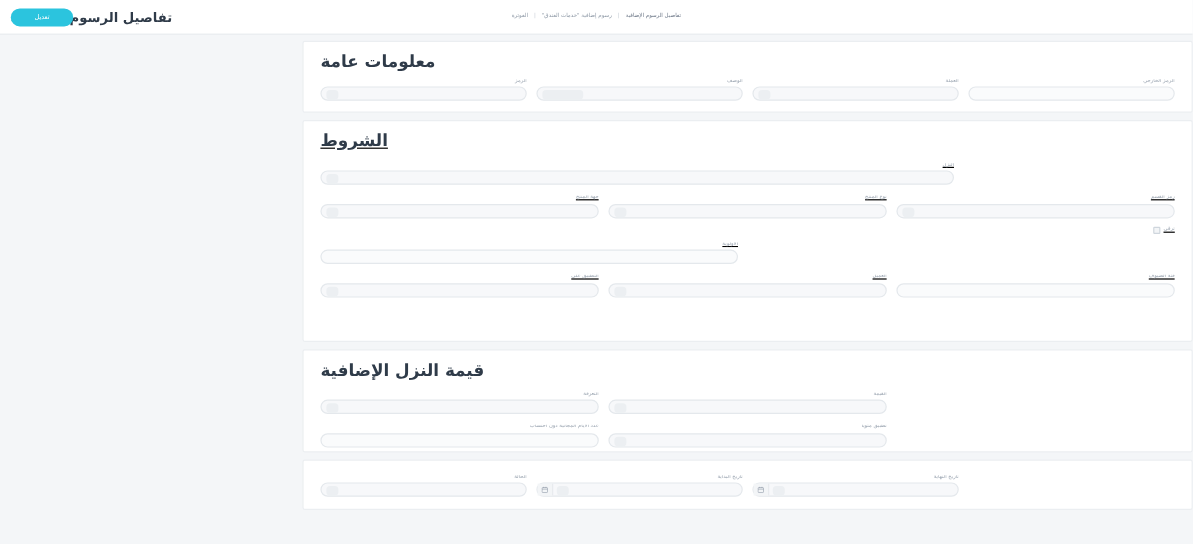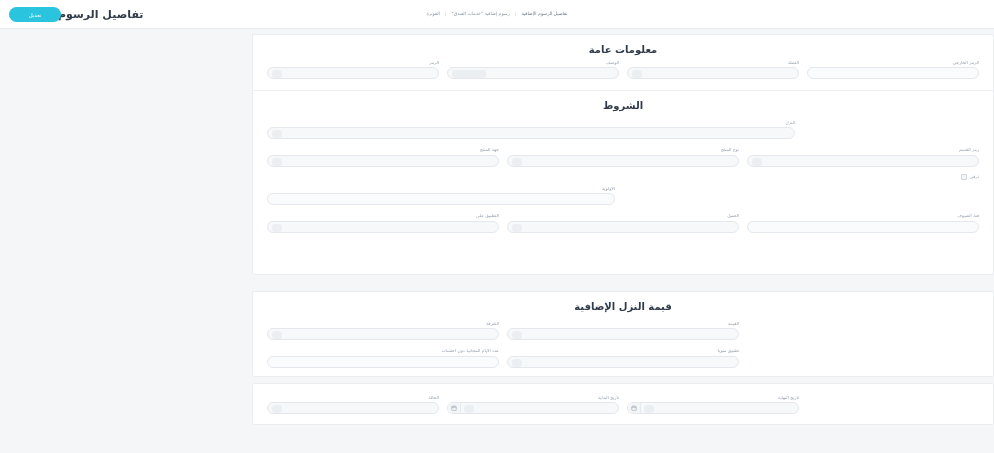--- a/index.html
+++ b/index.html
@@ -79,24 +79,24 @@
     left: 6px;
     right: 0;
     background: #ffffff;
     border: 1px solid #ebeef1;
     border-radius: 2px;
   }
   
   .card { left: 252px; right: 0px; }
 
   .section-title {
-    font-size: 10px;
+    font-size: 14px;
     font-weight: bold;
     color: #2f3b49;
-    text-align: center;
+    text-align: left;
     padding: 9px 14px 0 14px;
   }
 
   .row {
     display: flex;
     flex-direction: row;
     gap: 8px;
     padding: 0 14px;
     margin-top: 6px;
   }
@@ -225,21 +225,21 @@
       </div>
       <div class="field">
         <div class="field-label">الرمز</div>
         <div class="input filled">
           <span class="val-blob w-short"></span>
         </div>
       </div>
     </div>
   </div>
 
-  <div class="card" style="top:60px; height:185px;">
+  <div class="card" style="top:70px; height:185px;text-decoration:underline;">
     <div class="section-title">الشروط</div>
 
     <div class="row" style="margin-top:10px;">
       <div class="field spacer">
           <div class="field-label">.</div>
           <div class="input"></div>
         </div>
       <div class="field wide-3">
         <div class="field-label">النزل</div>
         <div class="input filled">

